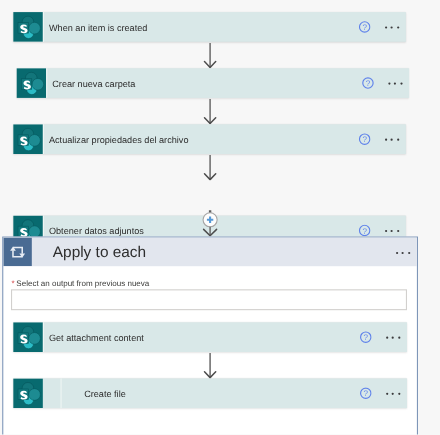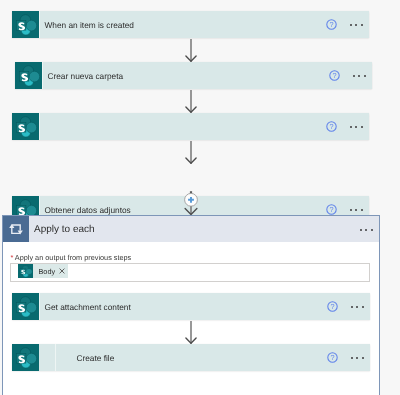--- a/index.html
+++ b/index.html
@@ -26,21 +26,21 @@
   
   .arrow{position:absolute;}
 
   
   .addbtn{position:absolute;}
 
   
     .loop{position:absolute;border:1px solid #7e96b8;background:#ffffff;box-sizing:border-box;}
   .loop-head{height:26px;display:flex;align-items:center;background:#e2e6ee;}
   .loop-ico{width:26px;height:26px;flex:0 0 26px;display:block;}
-  .loop-title{margin-left:5px;font-size:10px;color:#2d2d2d;}
+  .loop-title{margin-left:19px;font-size:14px;color:#2d2d2d;}
     .loop-dots{position:absolute;right:6px;top:13px;width:13px;height:2px;}
   .loop-dots i{position:absolute;top:0;width:2px;height:2px;border-radius:50%;background:#3b3b3d;display:block;}
   .loop-dots i:nth-child(1){left:0px;}
   .loop-dots i:nth-child(2){left:5px;}
   .loop-dots i:nth-child(3){left:11px;}
   
 
     .field-label{position:absolute;font-size:7.3px;color:#3a3a38;white-space:nowrap;}
   .req{margin-right:1.5px;}
   .req{color:#d13438;}
@@ -109,20 +109,21 @@
         <rect width="27" height="27" fill="#086a6f"></rect>
         <circle cx="13.4" cy="9.0" r="5.3" fill="#12757a" stroke="#035358" stroke-width="0.5"></circle>
         <circle cx="13.9" cy="19.4" r="4.6" fill="#2bbcc6" stroke="#055c61" stroke-width="0.5"></circle>
         <circle cx="19.4" cy="14.6" r="5.3" fill="#1d8b92" stroke="#04575c" stroke-width="0.5"></circle>
         <rect x="4.4" y="9.6" width="9.5" height="9.5" fill="#12787d" stroke="#04565b" stroke-width="0.5"></rect>
         <g transform="translate(6.4,11.2) scale(1.18)">
           <path fill="#ffffff" d="M5.1 1.05 Q4.25 0 2.75 0 Q1.05 0 0.35 0.95 Q-0.2 1.7 0.05 2.6 Q0.3 3.5 1.6 4.0 L3 4.55 Q3.6 4.8 3.5 5.2 Q3.4 5.6 2.7 5.6 Q1.7 5.6 0.7 4.85 L0.25 6.1 Q1.3 6.85 2.75 6.85 Q4.45 6.85 5.2 6 Q5.85 5.25 5.6 4.35 Q5.35 3.45 4.05 2.95 L2.7 2.4 Q2.1 2.15 2.2 1.75 Q2.3 1.35 3 1.35 Q3.8 1.35 4.75 1.95 Z"></path>
         </g>
       </svg>
       <span class="card-sep"></span>
+      <span class="card-title">Actualizar propiedades del archivo</span>
       <span class="card-right">
         <svg class="help-ico" viewBox="0 0 11 11">
           <circle cx="5.5" cy="5.5" r="4.7" fill="none" stroke="#6083ea" stroke-width="1.05"></circle>
           <text x="5.5" y="8.3" font-family="Liberation Sans" font-size="7.3" fill="#6083ea" text-anchor="middle">?</text>
         </svg>
         <span class="dots">
           <i></i>
           <i></i>
           <i></i>
         </span>
@@ -182,40 +183,22 @@
           <path d="M6.2 12.0 L8.8 8.0 L11.4 12.0 Z" fill="#e7ecf3"></path>
         </svg>
         <span class="loop-title">Apply to each</span>
         <span class="loop-dots">
           <i></i>
           <i></i>
           <i></i>
         </span>
       </div>
     </div>
-    <div class="field-label" style="left: 10.5px; top: 253px;"><span class="req">*</span><span>Apply an output from previous steps</span></div>
+    <div class="field-label" style="left: 10.5px; top: 253px;"><span class="req">*</span><span>Select an output from previous nueva</span></div>
     <div class="field-box" style="left: 10px; top: 263px; width: 360px; height: 19px;"></div>
-    <div class="token" style="left: 18px; top: 264px;">
-      <svg class="token-ico" viewBox="1 1 25 25" preserveAspectRatio="none">
-        <rect x="1" y="1" width="25" height="25" fill="#086a6f"></rect>
-        <circle cx="13.4" cy="9.0" r="5.3" fill="#12757a" stroke="#035358" stroke-width="0.5"></circle>
-        <circle cx="13.9" cy="19.4" r="4.6" fill="#2bbcc6" stroke="#055c61" stroke-width="0.5"></circle>
-        <circle cx="19.4" cy="14.6" r="5.3" fill="#1d8b92" stroke="#04575c" stroke-width="0.5"></circle>
-        <rect x="4.4" y="9.6" width="9.5" height="9.5" fill="#12787d" stroke="#04565b" stroke-width="0.5"></rect>
-        <g transform="translate(6.4,11.2) scale(1.18)">
-          <path fill="#eafafa" d="M5.1 1.05 Q4.25 0 2.75 0 Q1.05 0 0.35 0.95 Q-0.2 1.7 0.05 2.6 Q0.3 3.5 1.6 4.0 L3 4.55 Q3.6 4.8 3.5 5.2 Q3.4 5.6 2.7 5.6 Q1.7 5.6 0.7 4.85 L0.25 6.1 Q1.3 6.85 2.75 6.85 Q4.45 6.85 5.2 6 Q5.85 5.25 5.6 4.35 Q5.35 3.45 4.05 2.95 L2.7 2.4 Q2.1 2.15 2.2 1.75 Q2.3 1.35 3 1.35 Q3.8 1.35 4.75 1.95 Z"></path>
-        </g>
-      </svg>
-      <span class="token-txt">Body</span>
-      <span class="token-x">
-        <svg width="6" height="6" viewBox="0 0 6 6">
-          <path d="M0.6 0.6 L5.4 5.4 M5.4 0.6 L0.6 5.4" stroke="#3c3a39" stroke-width="0.8"></path>
-        </svg>
-      </span>
-    </div>
     <div class="card" style="left: 12px; top: 293px; width: 358px;">
       <svg class="card-ico" width="27" height="27" viewBox="0 0 27 27">
         <rect width="27" height="27" fill="#086a6f"></rect>
         <circle cx="13.4" cy="9.0" r="5.3" fill="#12757a" stroke="#035358" stroke-width="0.5"></circle>
         <circle cx="13.9" cy="19.4" r="4.6" fill="#2bbcc6" stroke="#055c61" stroke-width="0.5"></circle>
         <circle cx="19.4" cy="14.6" r="5.3" fill="#1d8b92" stroke="#04575c" stroke-width="0.5"></circle>
         <rect x="4.4" y="9.6" width="9.5" height="9.5" fill="#12787d" stroke="#04565b" stroke-width="0.5"></rect>
         <g transform="translate(6.4,11.2) scale(1.18)">
           <path fill="#ffffff" d="M5.1 1.05 Q4.25 0 2.75 0 Q1.05 0 0.35 0.95 Q-0.2 1.7 0.05 2.6 Q0.3 3.5 1.6 4.0 L3 4.55 Q3.6 4.8 3.5 5.2 Q3.4 5.6 2.7 5.6 Q1.7 5.6 0.7 4.85 L0.25 6.1 Q1.3 6.85 2.75 6.85 Q4.45 6.85 5.2 6 Q5.85 5.25 5.6 4.35 Q5.35 3.45 4.05 2.95 L2.7 2.4 Q2.1 2.15 2.2 1.75 Q2.3 1.35 3 1.35 Q3.8 1.35 4.75 1.95 Z"></path>
         </g>

